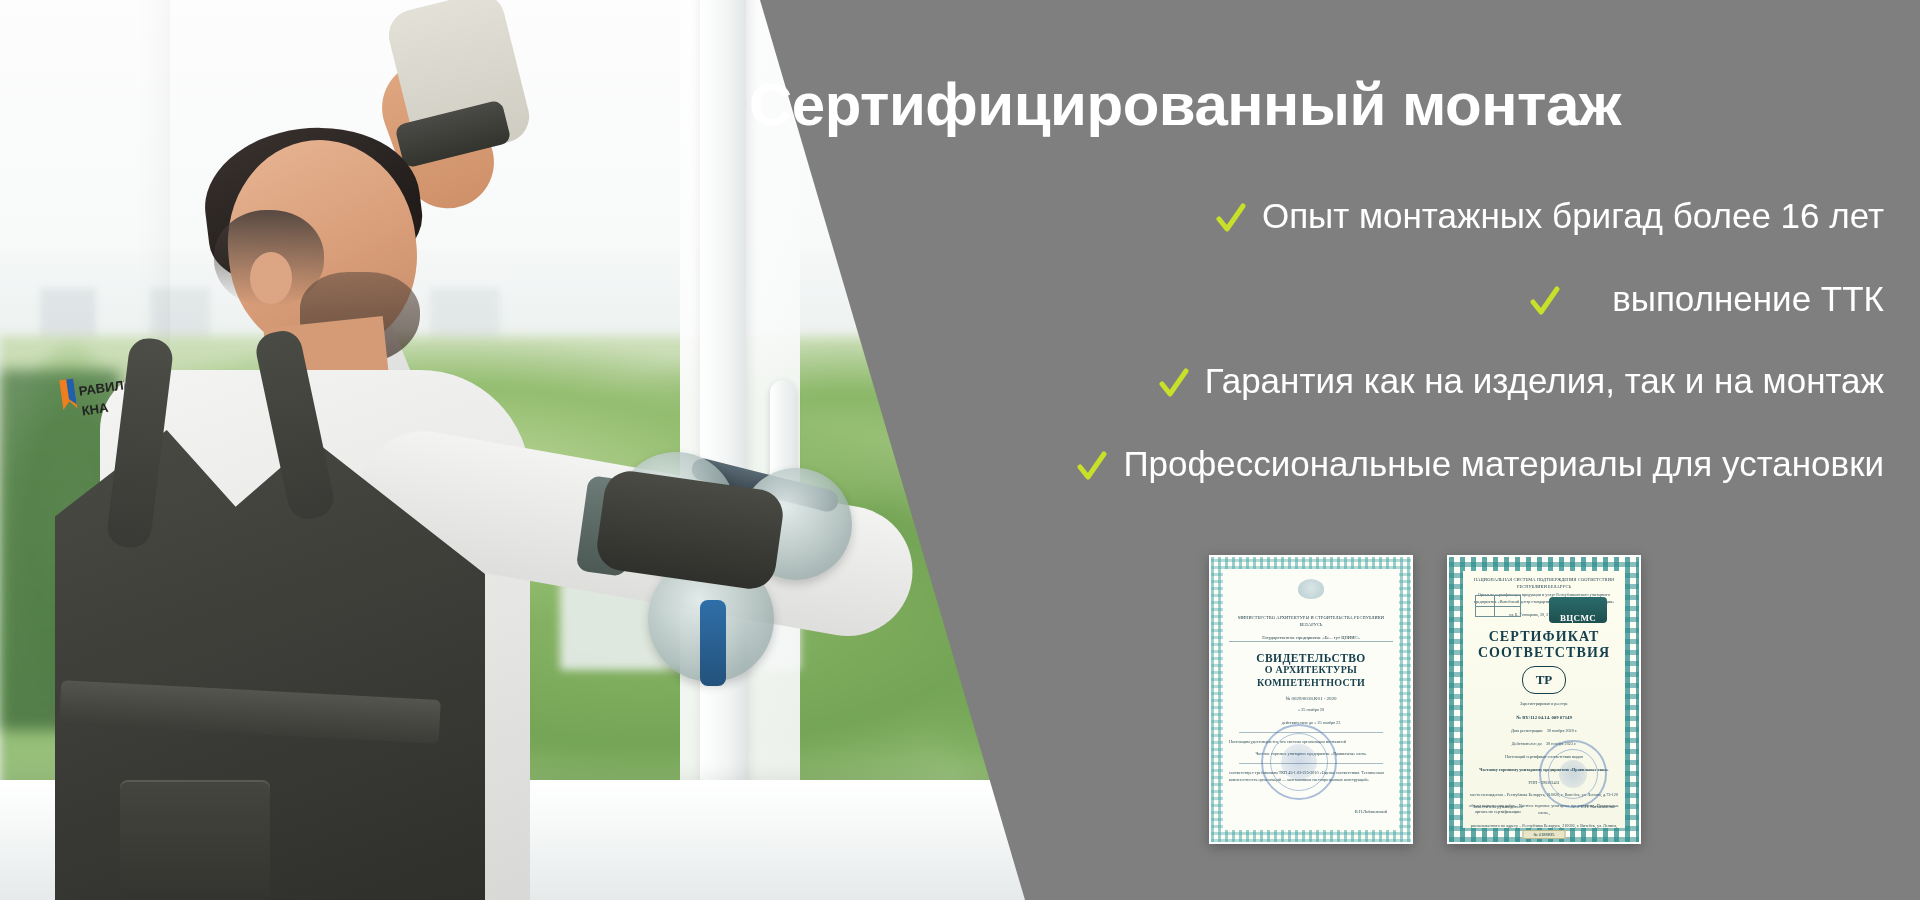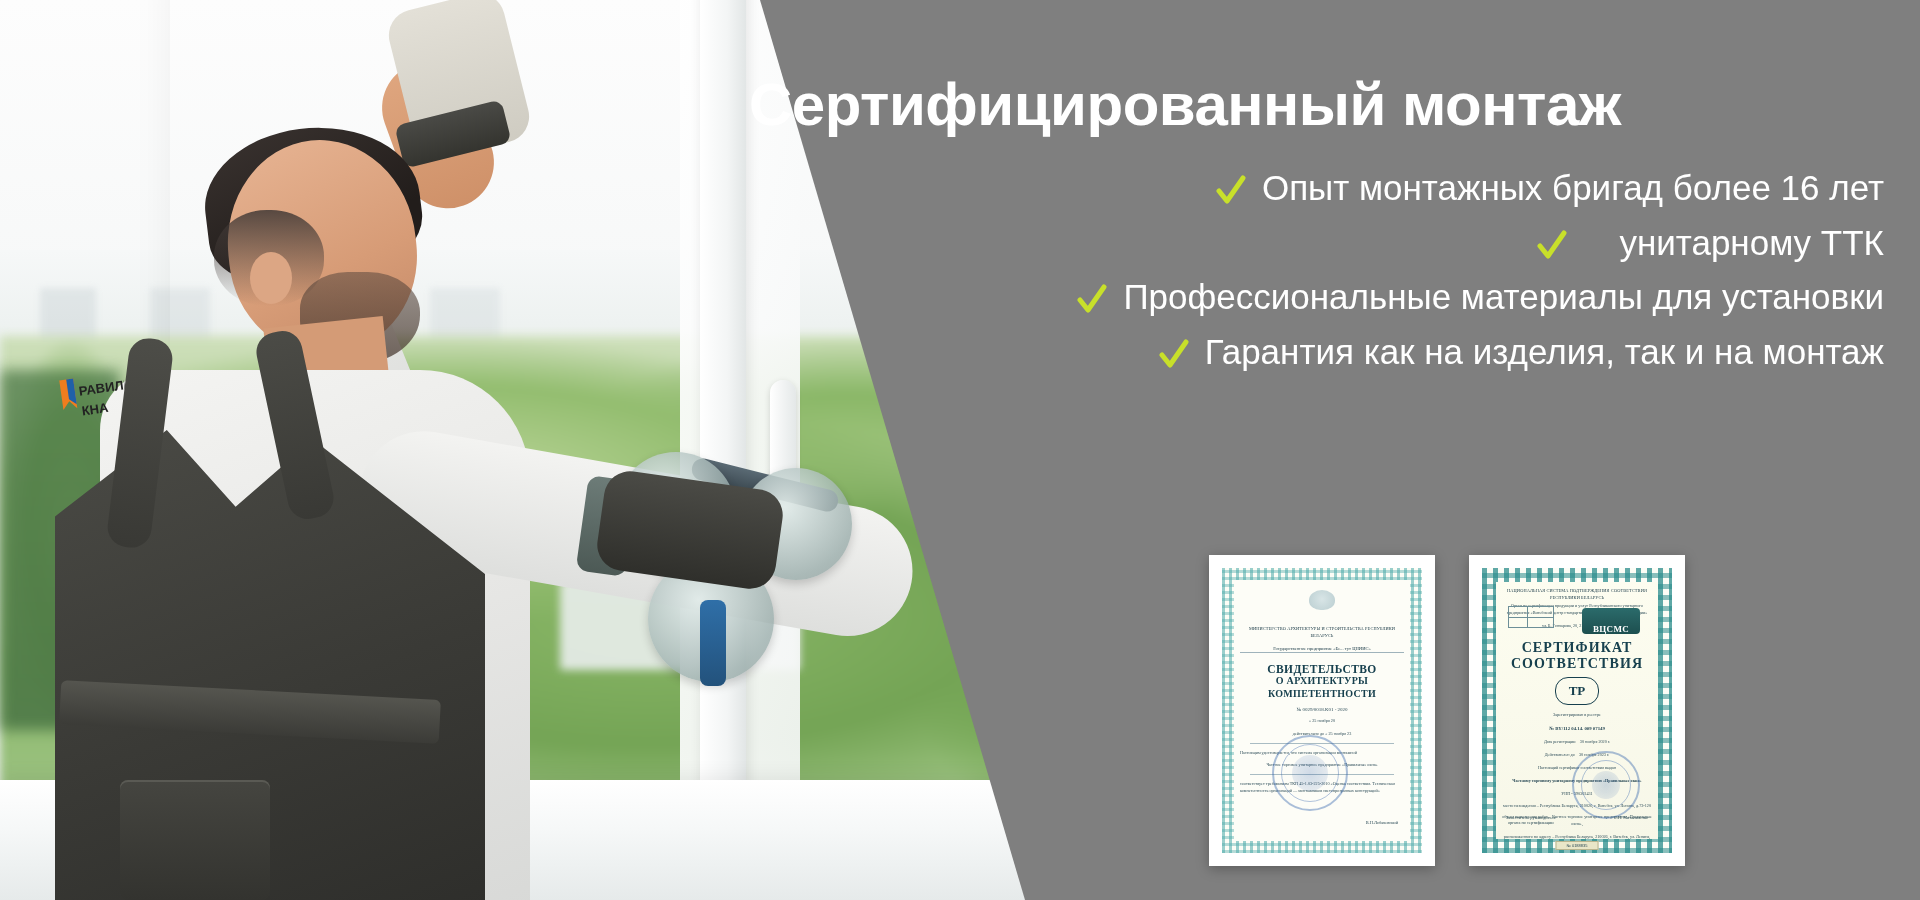--- a/index.html
+++ b/index.html
@@ -118,28 +118,28 @@
       background:linear-gradient(106deg, rgba(0,0,0,.20) 0 12px, rgba(0,0,0,0) 70px);
       clip-path:polygon(160px 0, 1320px 0, 1320px 900px, 425px 900px);}
 
   
   .content{position:absolute;left:624px;top:0;width:1320px;height:900px;}
   .title{position:absolute;left:125px;top:30px;width:1100px;
       font-size:60px;font-weight:bold;color:#ffffff;letter-spacing:-.5px;
       white-space:nowrap;}
   .bullets{position:absolute;left:0px;top:165px;width:1260px;
       display:flex;flex-direction:column;align-items:flex-end;gap:9px;}
-  .bullet{display:flex;align-items:flex-start;gap:16px;max-width:1130px;}
+  .bullet{display:flex;align-items:flex-start;gap:16px;max-width:1130px;margin-top:28px;}
   .check{flex:0 0 auto;width:30px;height:34px;margin-top:9px;}
   .btext{color:#ffffff;font-size:35px;line-height:1.30;font-weight:400;text-align:left;}
   .btext .wrap2{display:block;padding-left:36px;}
 
   
   .certs{position:absolute;left:585px;top:555px;display:flex;gap:34px;align-items:flex-start;}
-  .cert{background:#ffffff;padding:13px;box-shadow:0 3px 12px rgba(0,0,0,.28);}
+  .cert{background:#ffffff;padding:2px;box-shadow:0 3px 12px rgba(0,0,0,.28);}
   .cert-inner{position:relative;overflow:hidden;background:#fdfdf6;}
   .c1 .cert-inner{width:200px;height:285px;}
   .c2 .cert-inner{width:190px;height:285px;}
   .guil{position:absolute;inset:0;
       background:
         repeating-linear-gradient(90deg, rgba(54,160,160,.55) 0 3px, rgba(255,255,255,0) 3px 7px),
         repeating-linear-gradient(0deg, rgba(54,160,160,.40) 0 3px, rgba(255,255,255,0) 3px 7px);
       opacity:.9;}
   .guil-mask{position:absolute;left:12px;top:12px;right:12px;bottom:12px;background:#fdfdf7;}
   .guil2{position:absolute;inset:0;
@@ -262,40 +262,40 @@
       </div>
 
 
       <div class="bullet">
         <span class="check">
           <svg width="30" height="34" viewBox="0 0 30 34">
               <path d="M3 17 L11 27 L27 4" stroke="#c8e02a" stroke-width="5" fill="none" stroke-linecap="round" stroke-linejoin="round"></path>
             </svg>
         </span>
         <span class="btext">
-          <span class="wrap2">унитарному ТТК</span>
+          <span class="wrap2">выполнение ТТК</span>
         </span>
       </div>
 
       <div class="bullet">
         <span class="check">
           <svg width="30" height="34" viewBox="0 0 30 34">
               <path d="M3 17 L11 27 L27 4" stroke="#c8e02a" stroke-width="5" fill="none" stroke-linecap="round" stroke-linejoin="round"></path>
             </svg>
         </span>
-        <span class="btext">Профессиональные материалы для установки</span>
+        <span class="btext">Гарантия как на изделия, так и на монтаж</span>
       </div>
 
       <div class="bullet">
         <span class="check">
           <svg width="30" height="34" viewBox="0 0 30 34">
               <path d="M3 17 L11 27 L27 4" stroke="#c8e02a" stroke-width="5" fill="none" stroke-linecap="round" stroke-linejoin="round"></path>
             </svg>
         </span>
-        <span class="btext">Гарантия как на изделия, так и на монтаж</span>
+        <span class="btext">Профессиональные материалы для установки</span>
       </div>
 
     </div>
 
     <div class="certs">
 
       <div class="cert c1">
         <div class="cert-inner">
           <div class="guil"></div>
           <div class="guil-mask"></div>

